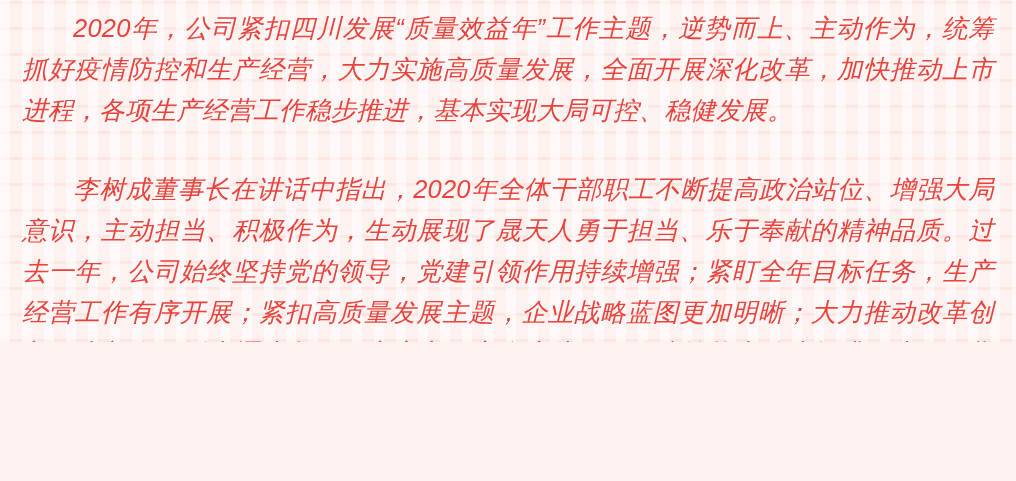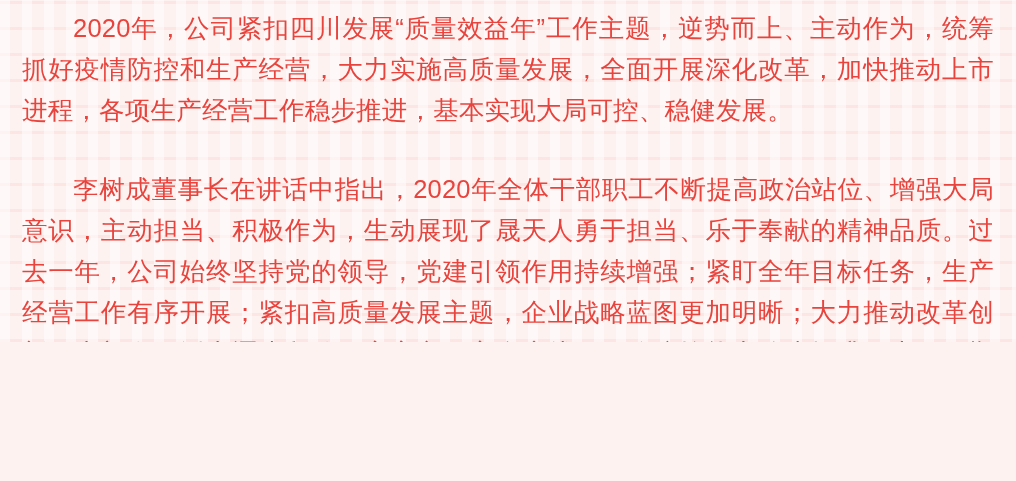--- a/index.html
+++ b/index.html
@@ -13,20 +13,21 @@
     background-color: #fdf2f0;
     font-family: "Liberation Sans", sans-serif;
   }
   #page {
     position: relative;
     width: 1016px;
     height: 342px;
     background-color: #fdf2f0;
     box-sizing: border-box;
     overflow: hidden;
+    font-style: italic;
   }
   
   #bg-pattern {
     position: absolute;
     inset: 0;
     background-image:
       repeating-linear-gradient(
         0deg,
         rgba(240, 160, 150, 0.16) 0px,
         rgba(240, 160, 150, 0.16) 3px,

